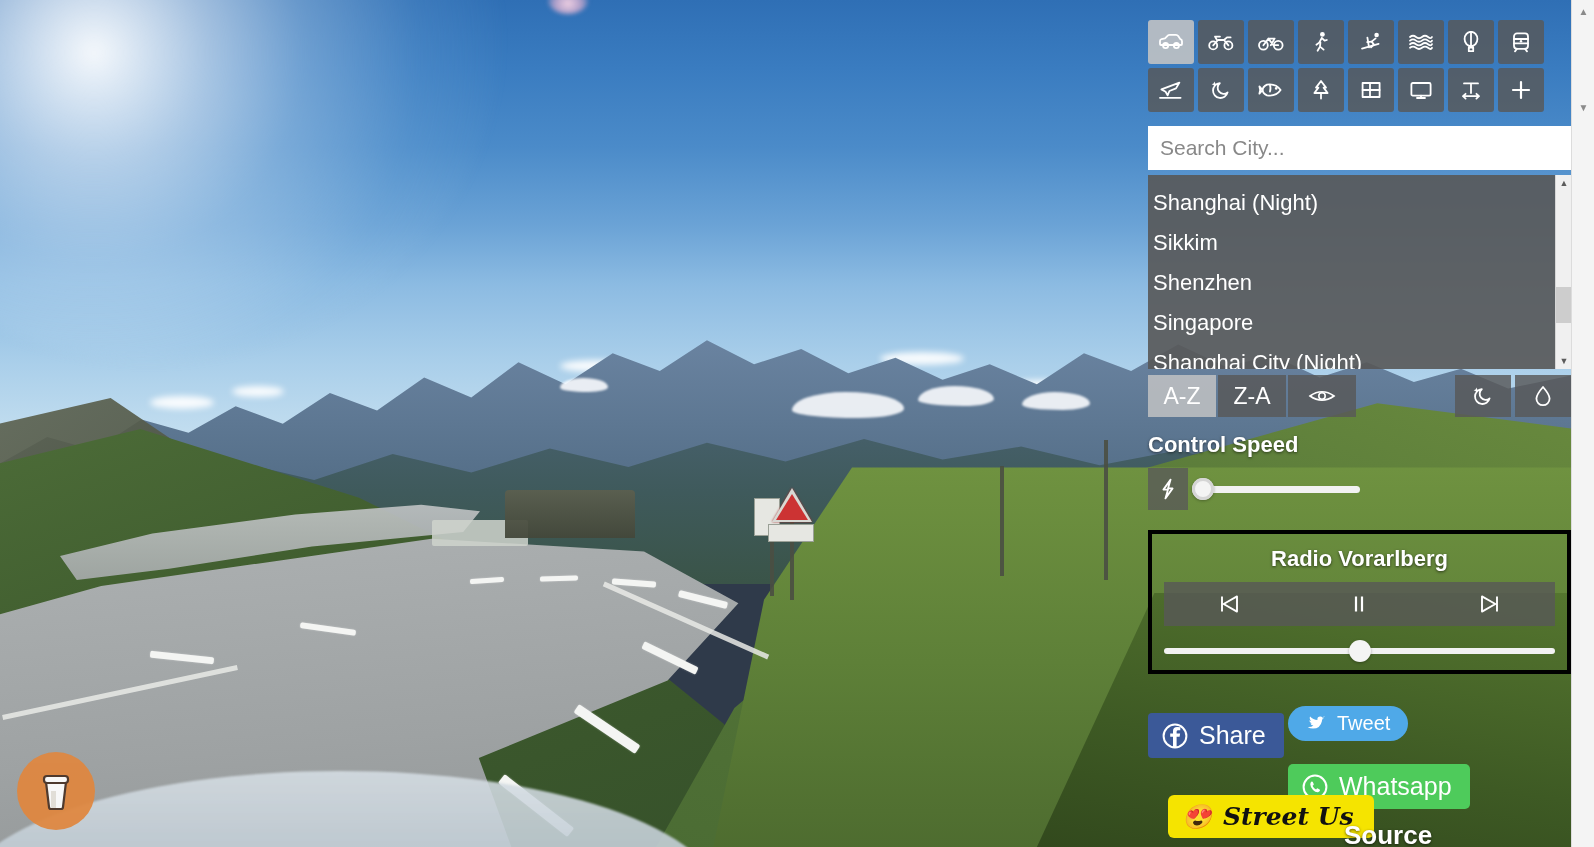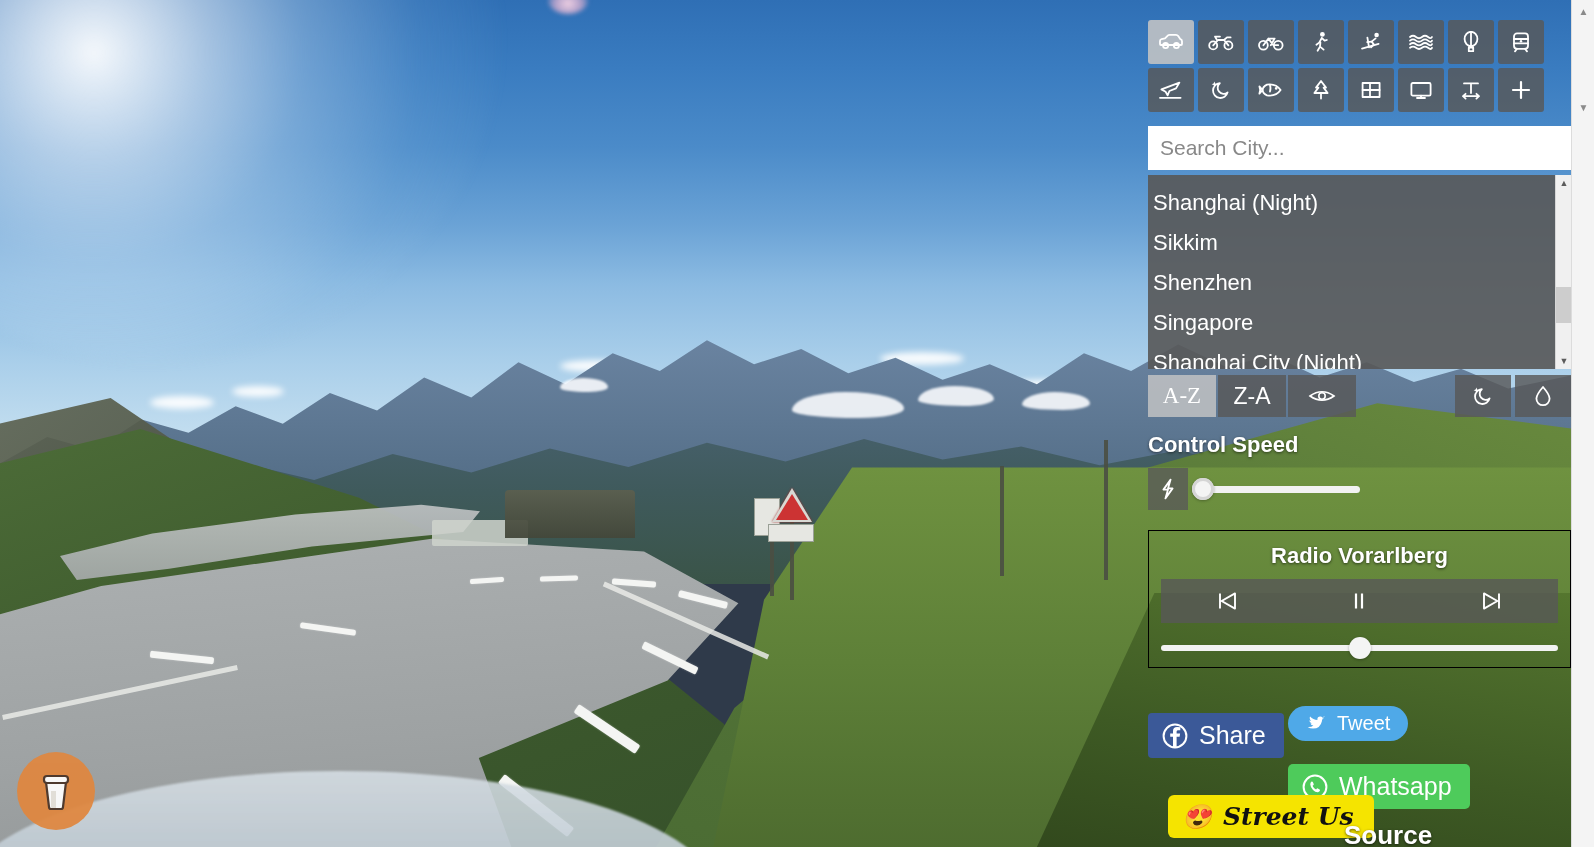--- a/index.html
+++ b/index.html
@@ -365,21 +365,21 @@
     min-width: 68px;
     background: rgba(88,88,88,0.82);
     color: #fff;
     font-size: 23px;
     display: flex;
     align-items: center;
     justify-content: center;
     cursor: pointer;
     margin-right: 2px;
   }
-  .sort-btn.active { background: rgba(196,196,196,0.82); color:#fff;font-family:Liberation Serif, serif; }
+  .sort-btn.active { background: rgba(196,196,196,0.82); color:#fff; }
   .eye-btn {
     height: 42px; width: 68px;
     background: rgba(88,88,88,0.82);
     display: flex; align-items: center; justify-content: center;
     cursor: pointer;
   }
   .sort-spacer { flex: 1; }
   .right-icon {
     height: 42px; width: 56px;
     background: rgba(88,88,88,0.82);
@@ -435,21 +435,21 @@
     box-shadow: 0 1px 3px rgba(0,0,0,0.3);
     cursor: pointer;
   }
   .thumb.ring { background: #f4f4f4; box-shadow: inset 0 0 0 3px rgba(210,210,210,0.9), 0 1px 3px rgba(0,0,0,0.3); }
 
   
   .radio-box {
     position: absolute;
     left: 0; top: 530px;
     width: 423px;
-    border: 1px solid #000000;
+    border: 4px solid #000000;
     padding: 12px 12px 16px;
   }
   .radio-title {
     text-align: center;
     color: #fff;
     font-size: 22px;
     font-weight: bold;
     text-shadow: 0 1px 3px rgba(0,0,0,0.6);
     margin-bottom: 10px;
   }

